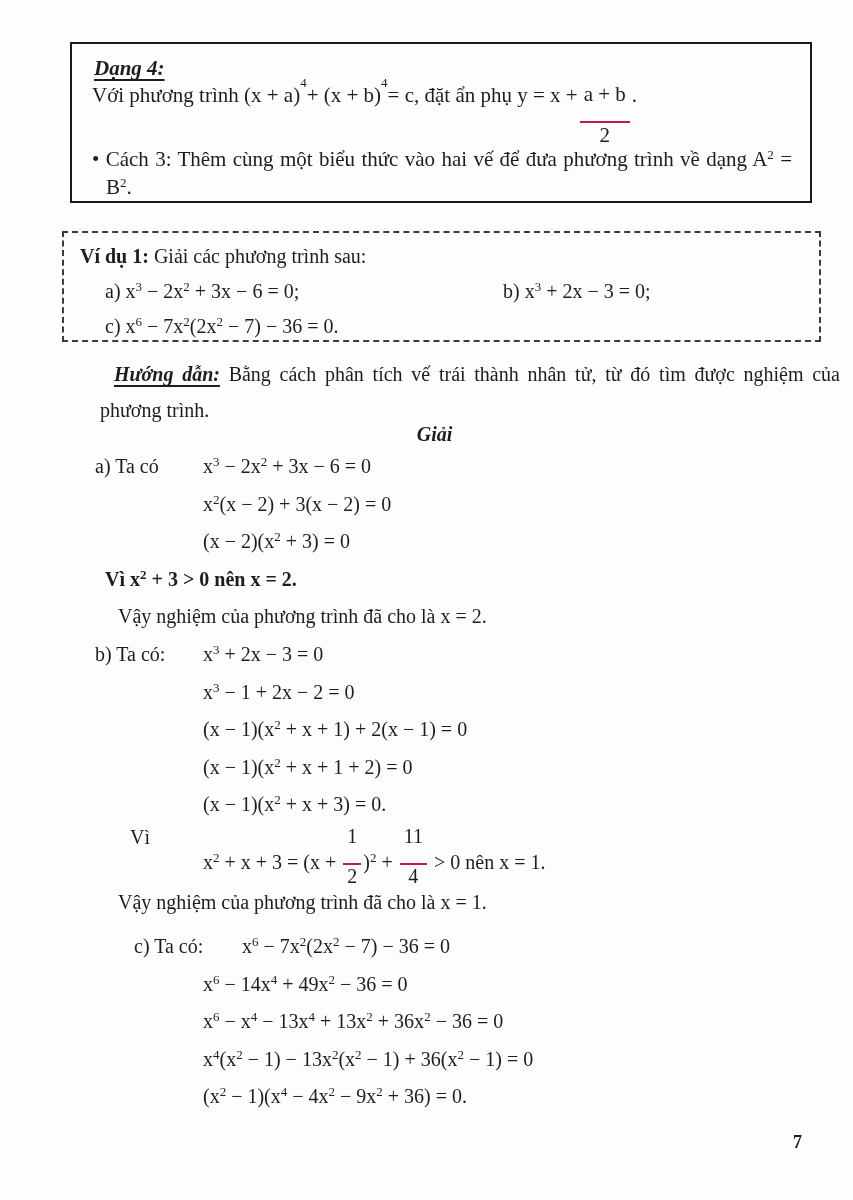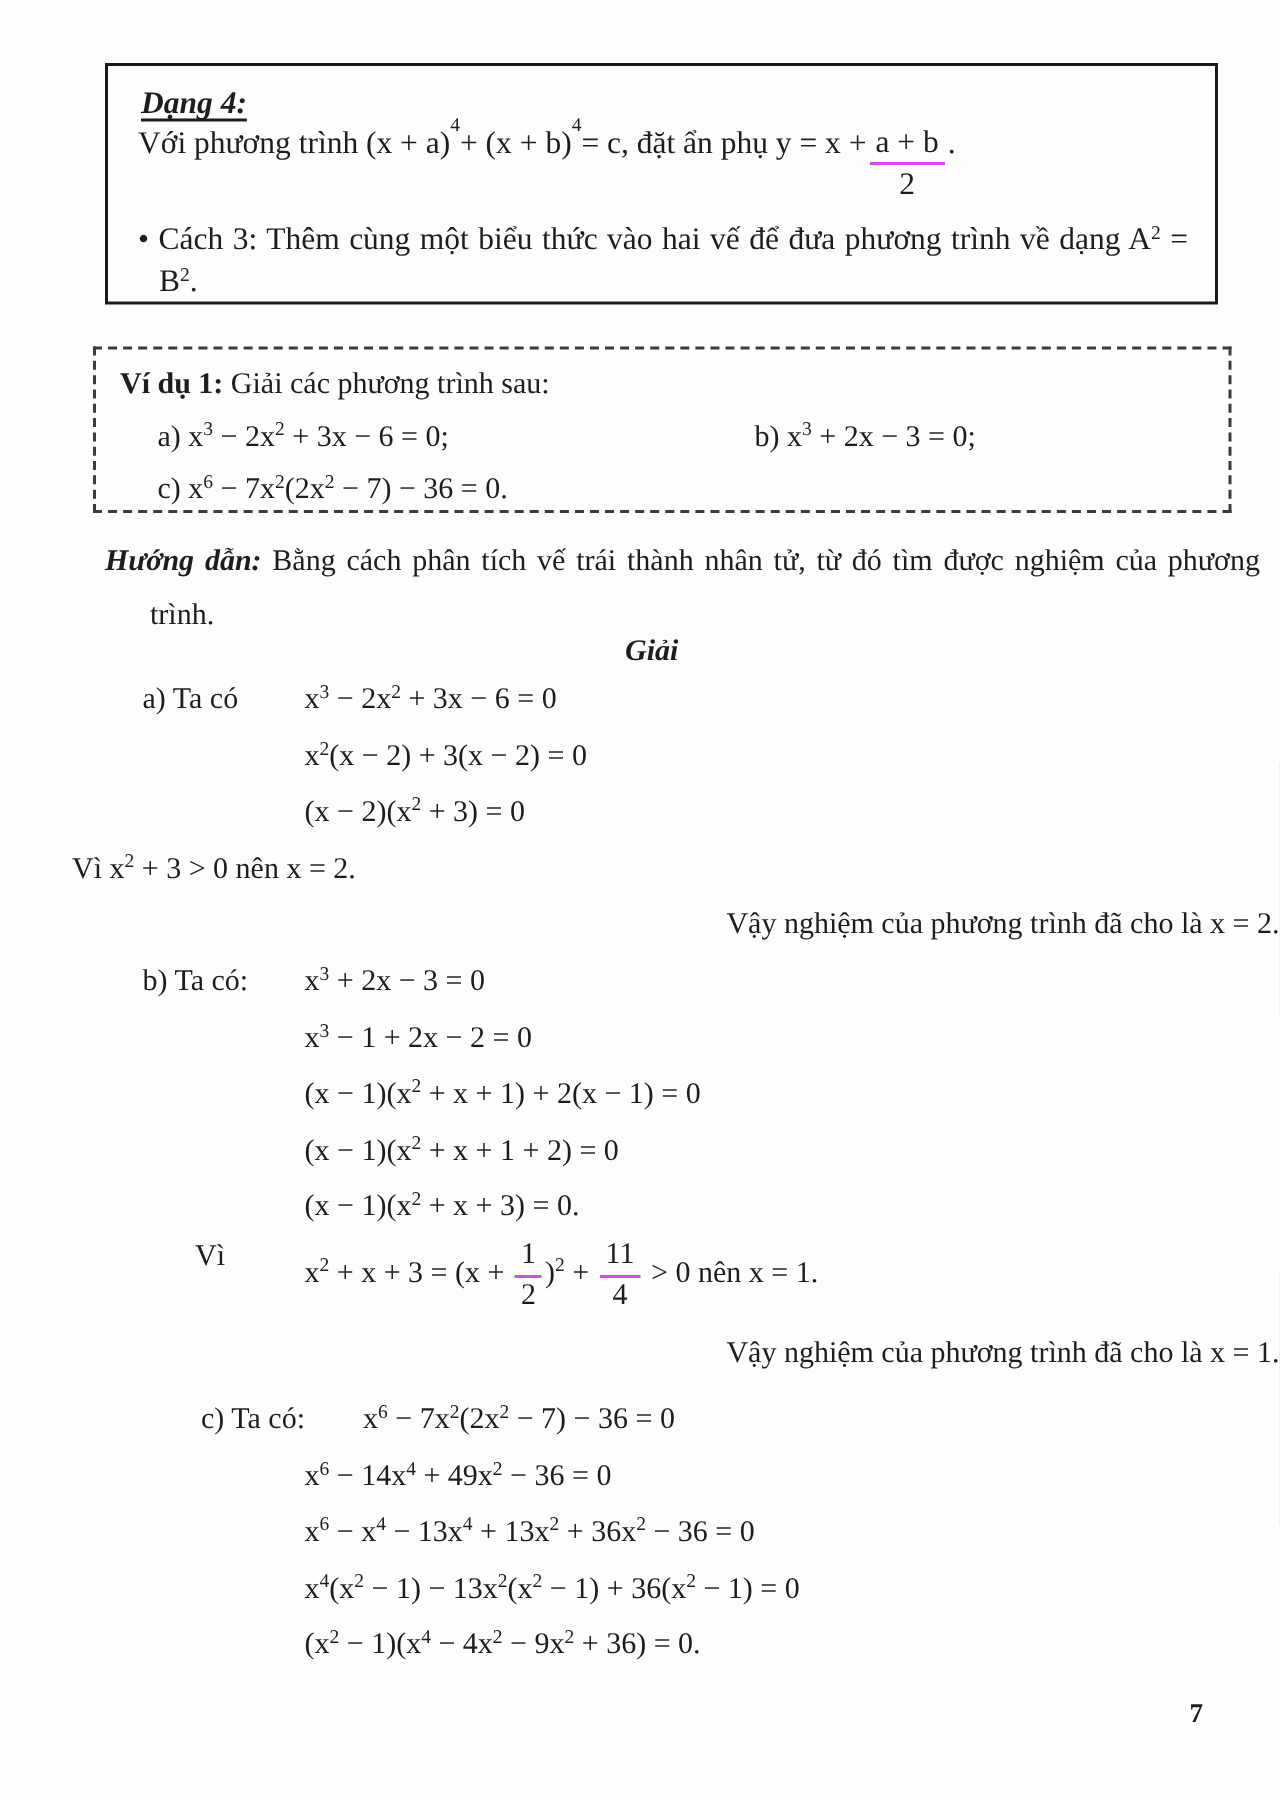--- a/index.html
+++ b/index.html
@@ -33,44 +33,44 @@
   }
   .vidu-title{margin:9px 0 0 16px;line-height:28px;}
   .vidu-title .b{font-weight:bold;}
   .vidu-row{margin:7px 0 0 41px;line-height:28px;white-space:nowrap;}
   .vidu-row .eq-a{display:inline-block;width:398px;}
   
   .huongdan{
     position:absolute;left:70px;top:356px;width:740px;
     padding-left:30px;text-indent:-30px;line-height:36px;text-align:justify;
   }
-  .hd-label{font-weight:bold;font-style:italic;text-underline-offset:4px;}
+  .hd-label{font-weight:bold;font-style:italic;text-decoration:underline;text-underline-offset:4px;margin-left:44px;}
   
   .giai{
     position:absolute;left:0;top:423px;width:100%;text-align:center;
     font-weight:bold;font-style:italic;transform:translateX(8px);
   }
   
   .solution{position:absolute;left:0;top:448px;width:853px;}
   .mrow{height:37.5px;line-height:37.5px;white-space:nowrap;}
   .rlabel{display:inline-block;margin-left:95px;width:108px;}
   .step{margin-left:203px;}
-  .note-a{margin-left:48px;}
-  .concl{margin-left:118px;text-align:right;}
+  .note-a{margin-left:105px;font-weight:bold;}
+  .concl{margin-left:118px;}
   .frac-row{height:54px;display:flex;align-items:flex-start;margin:2px 0 4px;}
   .frac-row .rlabel{margin-left:130px;width:73px;}
   .gap-b{margin-top:0.5px;}
   .gap-c{margin-top:7px;padding-left:39px;}
   
   .m sup{font-size:13px;line-height:0;vertical-align:7px;letter-spacing:0;}
   .frac{
     display:inline-block;vertical-align:-0.72em;text-align:center;
     line-height:1.05;padding:0 2px;
   }
-  .frac .num{display:block;border-bottom:2px solid #d946ef;padding:0 4px 3px;}
+  .frac .num{display:block;border-bottom:2px solid #be185d;padding:0 4px 16px;}
   .frac .den{display:block;padding-top:1px;}
   
   .pagenum{
     position:absolute;left:793px;top:1132px;font-weight:bold;font-size:18px;
   }
 </style>
 </head>
 <body>
 
 <div class="page">

